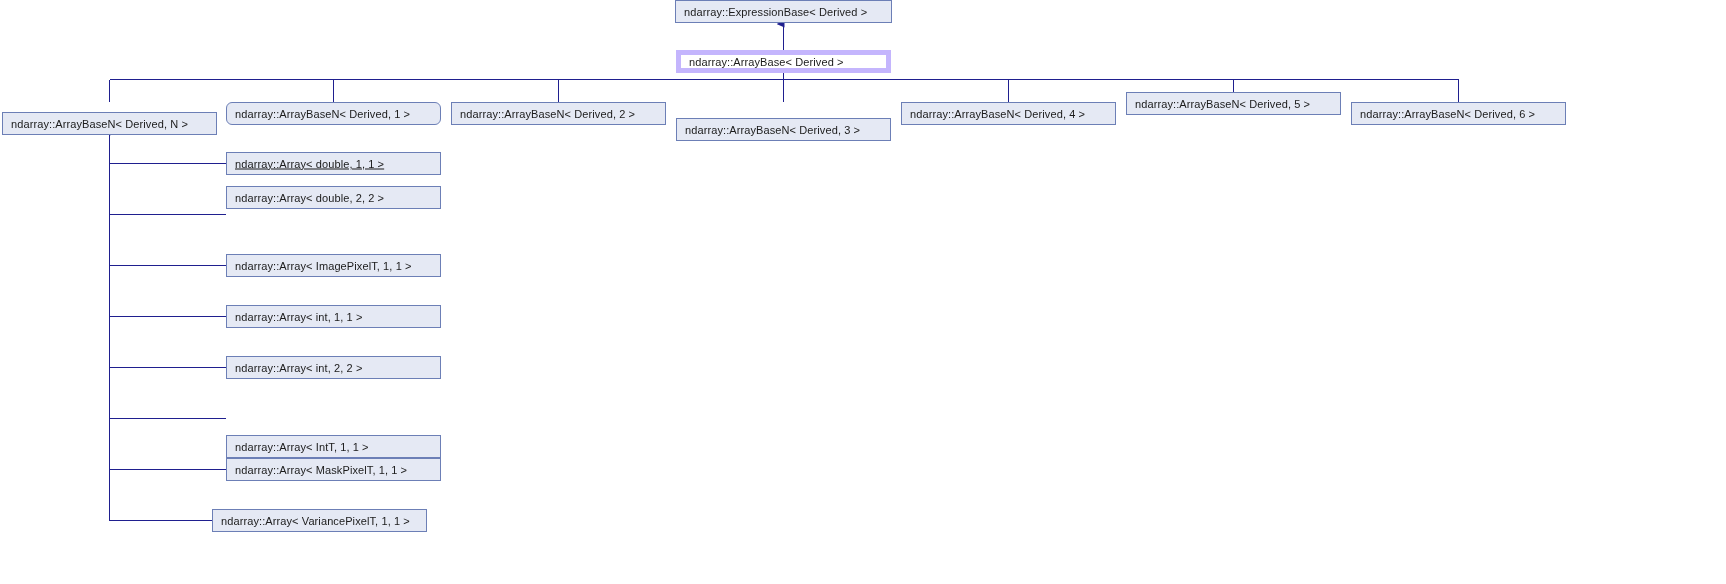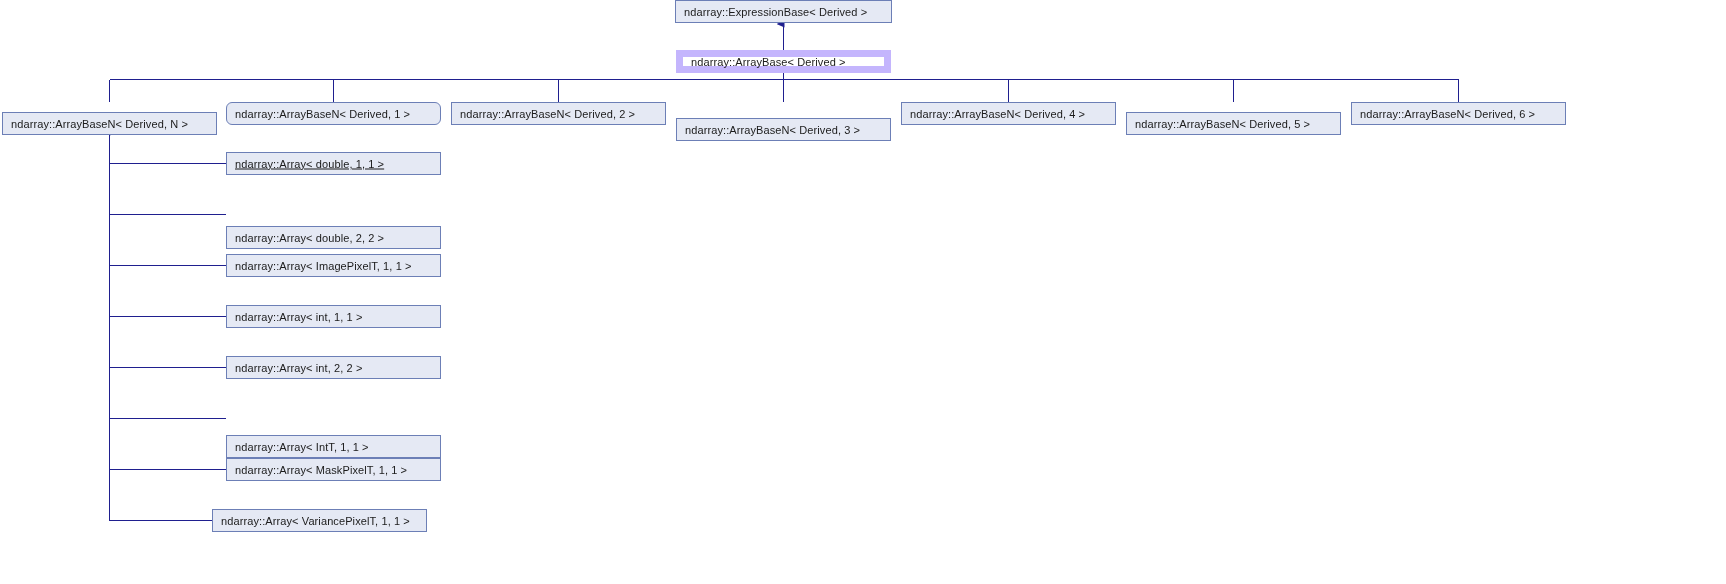--- a/index.html
+++ b/index.html
@@ -37,21 +37,21 @@
     background: #e5e9f4;
     color: #1b1b1b;
     font-size: 11px;
     line-height: 12px;
     white-space: nowrap;
     letter-spacing: 0.1px;
     padding: 0 8px;
   }
   .node.current {
     background: #ffffff;
-    border: 7px solid #c4b5fd;
+    border: 5px solid #c4b5fd;
   }
   .node-label {
     display: block;
     transform: translateY(-0.5px);
   }
 </style>
 </head>
 <body>
 
 <div id="diagram">
@@ -108,30 +108,30 @@
       </div>
       <div class="node" style="left: 451px; top: 102px; width: 215px;">
         <span class="node-label">ndarray::ArrayBaseN&lt; Derived, 2 &gt;</span>
       </div>
       <div class="node" style="left: 676px; top: 102px; width: 215px; margin-top: 16px;">
         <span class="node-label">ndarray::ArrayBaseN&lt; Derived, 3 &gt;</span>
       </div>
       <div class="node" style="left: 901px; top: 102px; width: 215px;">
         <span class="node-label">ndarray::ArrayBaseN&lt; Derived, 4 &gt;</span>
       </div>
-      <div class="node" style="left: 1126px; top: 112px; width: 215px;">
+      <div class="node" style="left: 1126px; top: 92px; width: 215px;">
         <span class="node-label">ndarray::ArrayBaseN&lt; Derived, 5 &gt;</span>
       </div>
       <div class="node" style="left: 1351px; top: 102px; width: 215px;">
         <span class="node-label">ndarray::ArrayBaseN&lt; Derived, 6 &gt;</span>
       </div>
       <div class="node" style="left: 226px; top: 152px; width: 215px; text-decoration: underline;">
         <span class="node-label">ndarray::Array&lt; double, 1, 1 &gt;</span>
       </div>
-      <div class="node" style="left: 226px; top: 186px; width: 215px; margin-top: 40px;">
+      <div class="node" style="left: 226px; top: 186px; width: 215px;">
         <span class="node-label">ndarray::Array&lt; double, 2, 2 &gt;</span>
       </div>
       <div class="node" style="left: 226px; top: 254px; width: 215px;">
         <span class="node-label">ndarray::Array&lt; ImagePixelT, 1, 1 &gt;</span>
       </div>
       <div class="node" style="left: 226px; top: 305px; width: 215px;">
         <span class="node-label">ndarray::Array&lt; int, 1, 1 &gt;</span>
       </div>
       <div class="node" style="left: 226px; top: 356px; width: 215px;">
         <span class="node-label">ndarray::Array&lt; int, 2, 2 &gt;</span>

